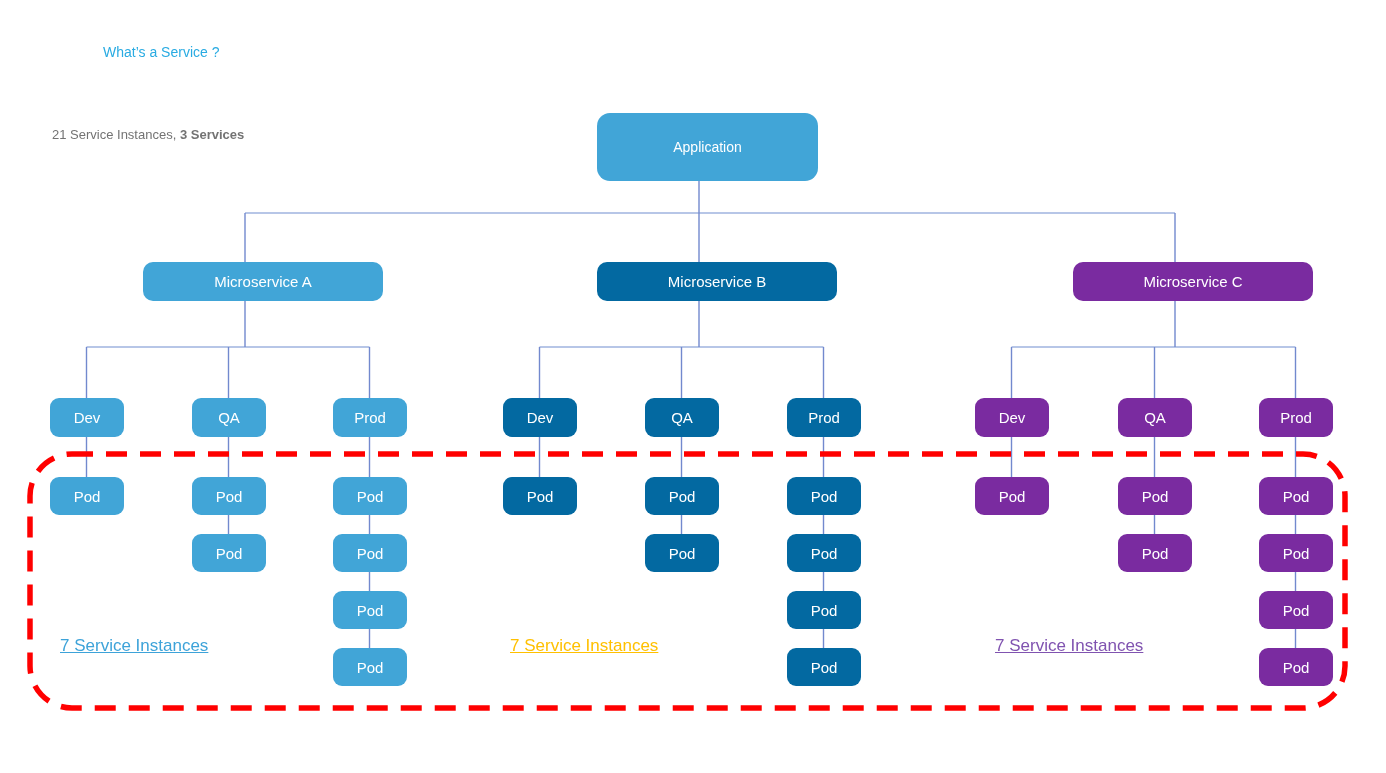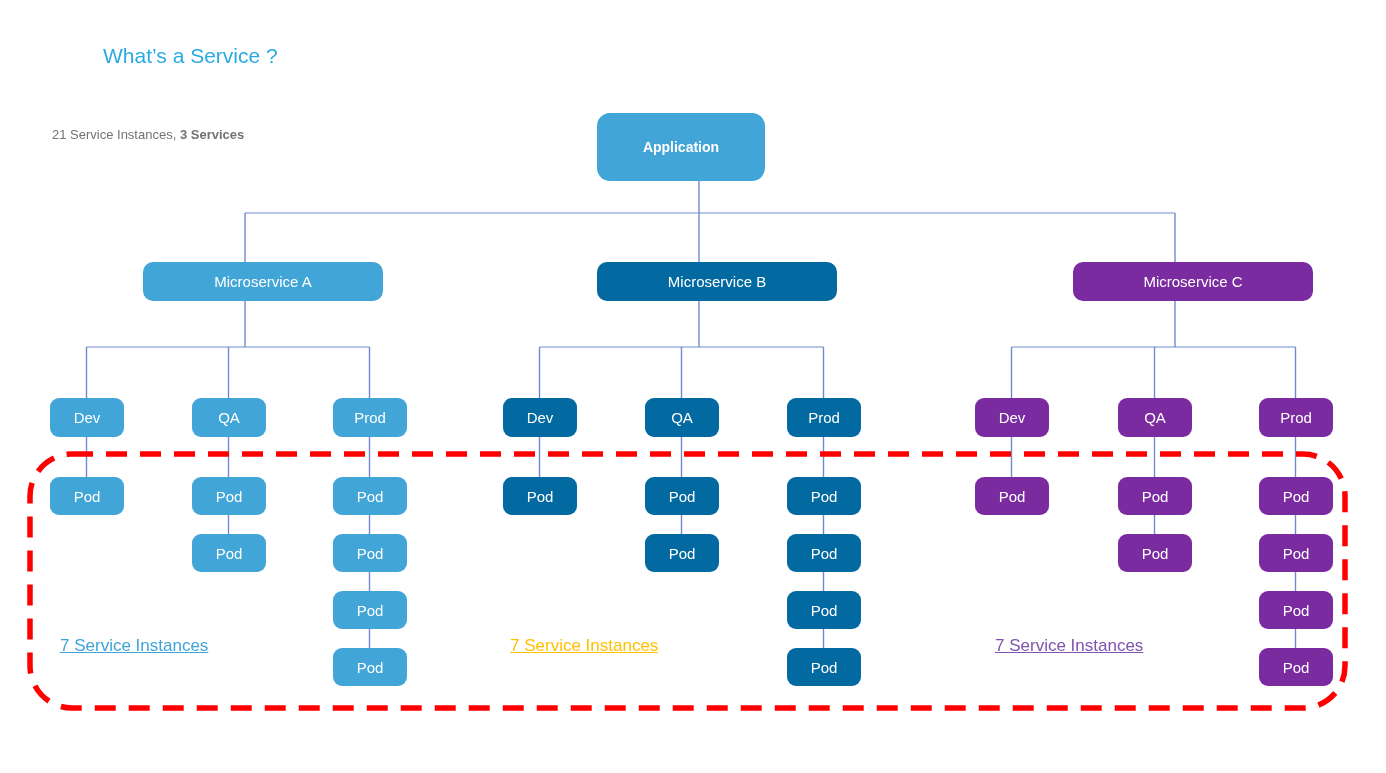--- a/index.html
+++ b/index.html
@@ -16,21 +16,21 @@
     overflow: hidden;
   }
   #connector-layer {
     position: absolute;
     left: 0; top: 0;
     width: 1386px; height: 773px;
   }
   .page-title {
     position: absolute;
     left: 103px; top: 44px;
-    font-size: 21px;
+    font-size: 14px;
     color: #29ABE2;
   }
   .stats-line {
     position: absolute;
     left: 52px; top: 127px;
     font-size: 13px;
     color: #737373;
     white-space: nowrap;
   }
   .stats-line .hl { font-weight: bold; }
@@ -38,24 +38,24 @@
     position: absolute;
     display: flex;
     align-items: center;
     justify-content: center;
     color: #ffffff;
     box-sizing: border-box;
     text-align: center;
   }
   .app-node {
     left: 597px; top: 113px;
-    width: 168px; height: 68px;
+    width: 221px; height: 68px;
     border-radius: 13px;
     font-size: 14px;
-    font-weight: bold;
+    font-weight: normal;
   }
   .ms-node {
     top: 262px;
     width: 240px; height: 39px;
     border-radius: 10px;
     font-size: 15px;
   }
   .env-node {
     top: 398px;
     width: 74px; height: 39px;

